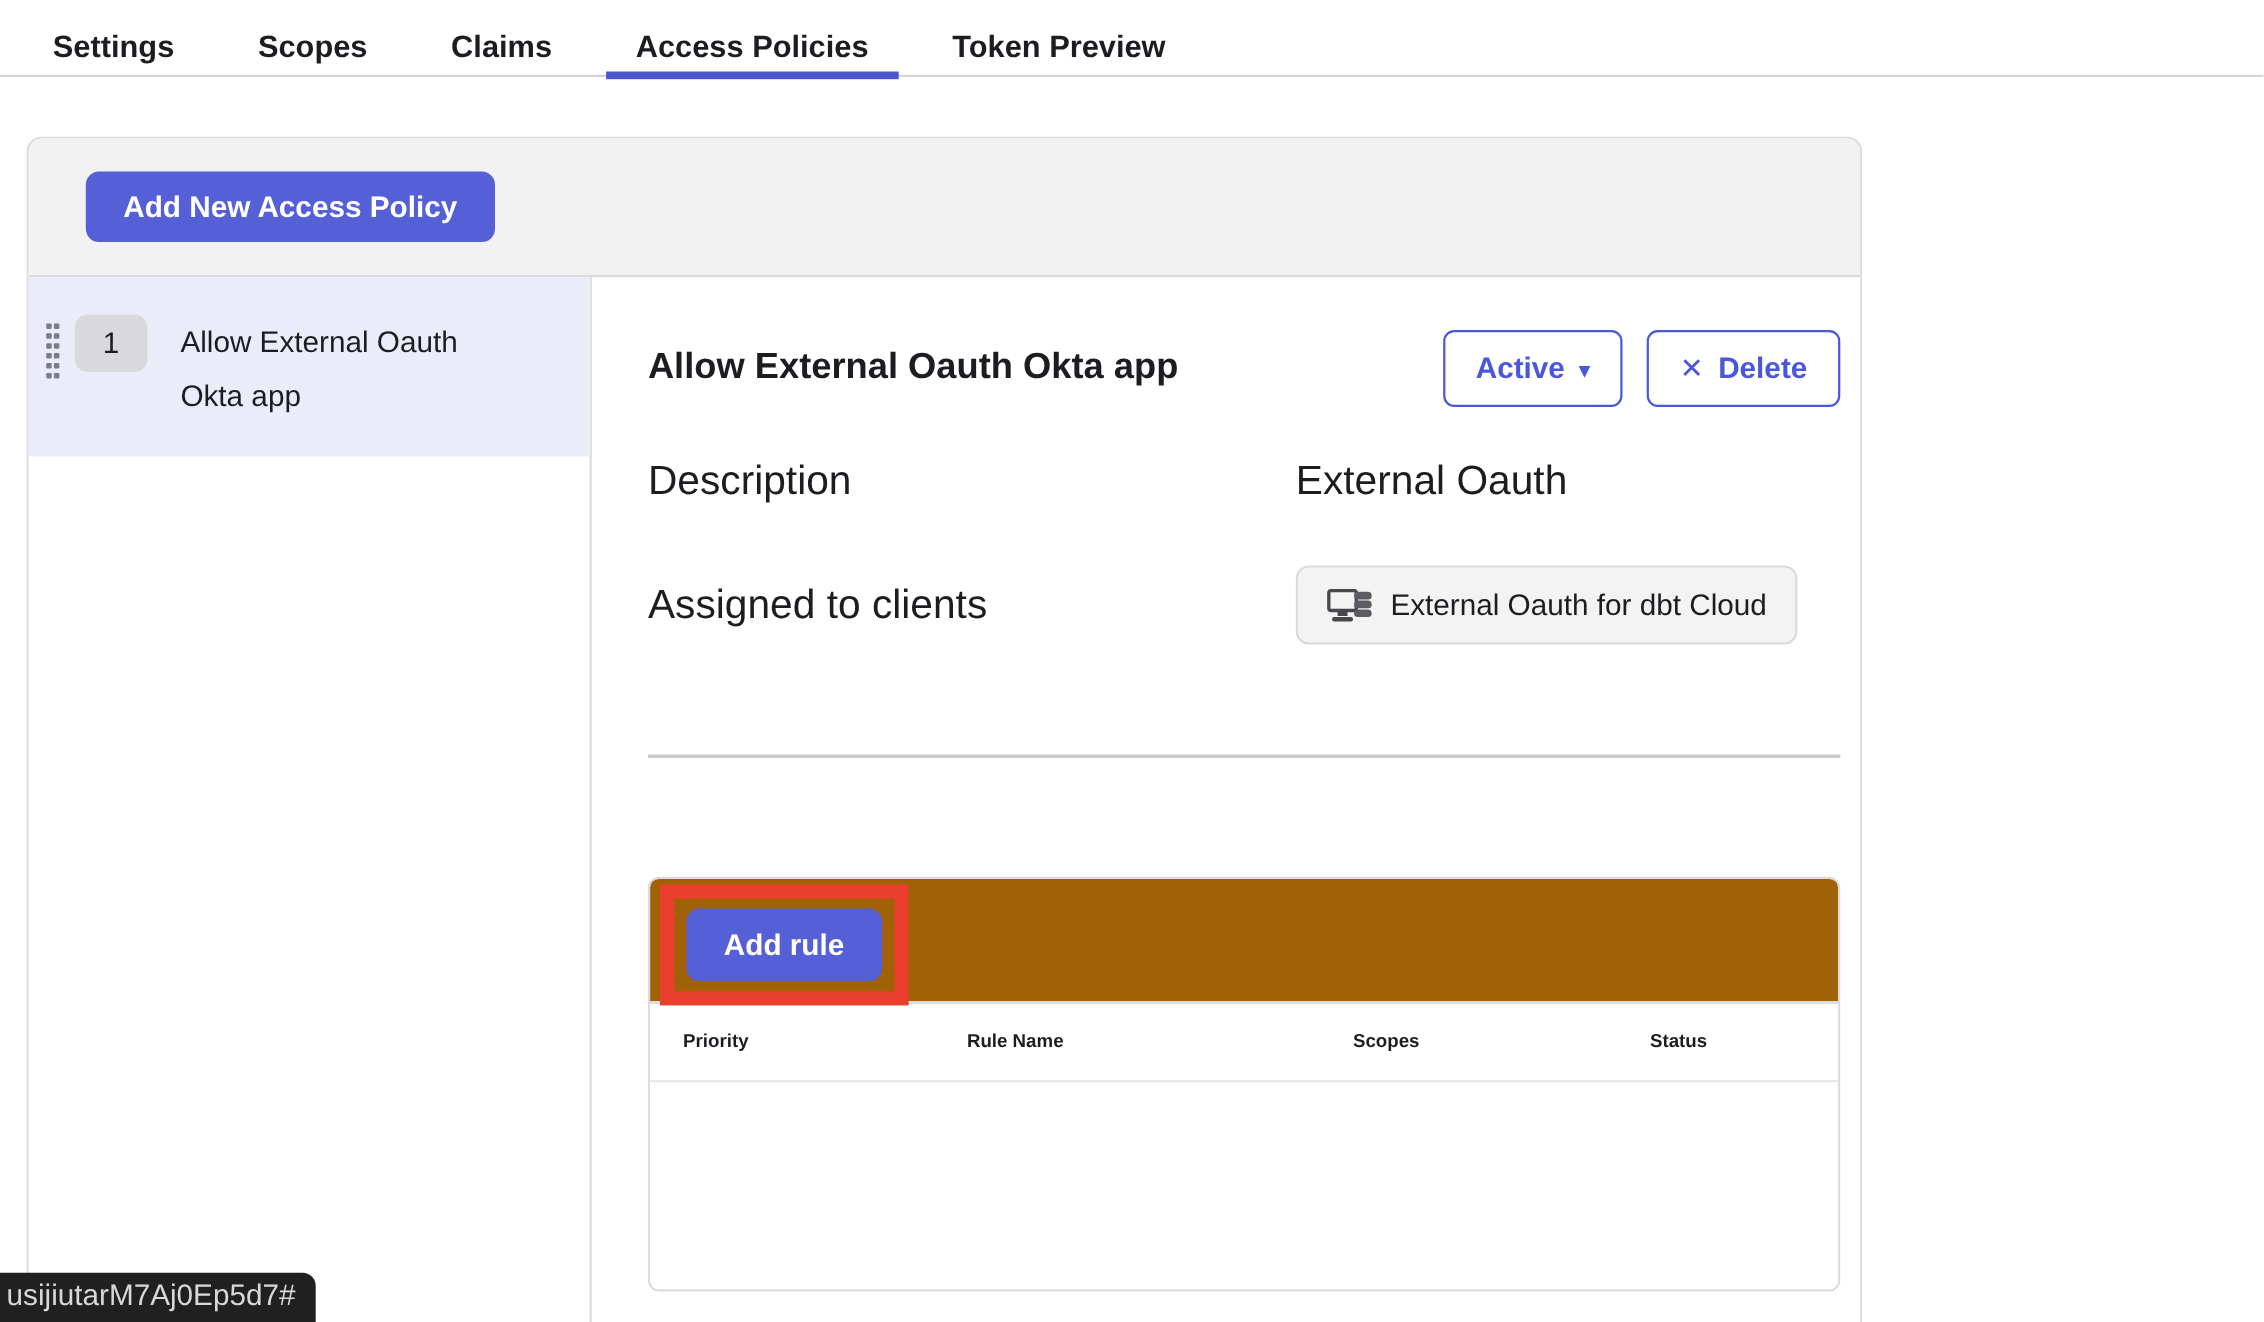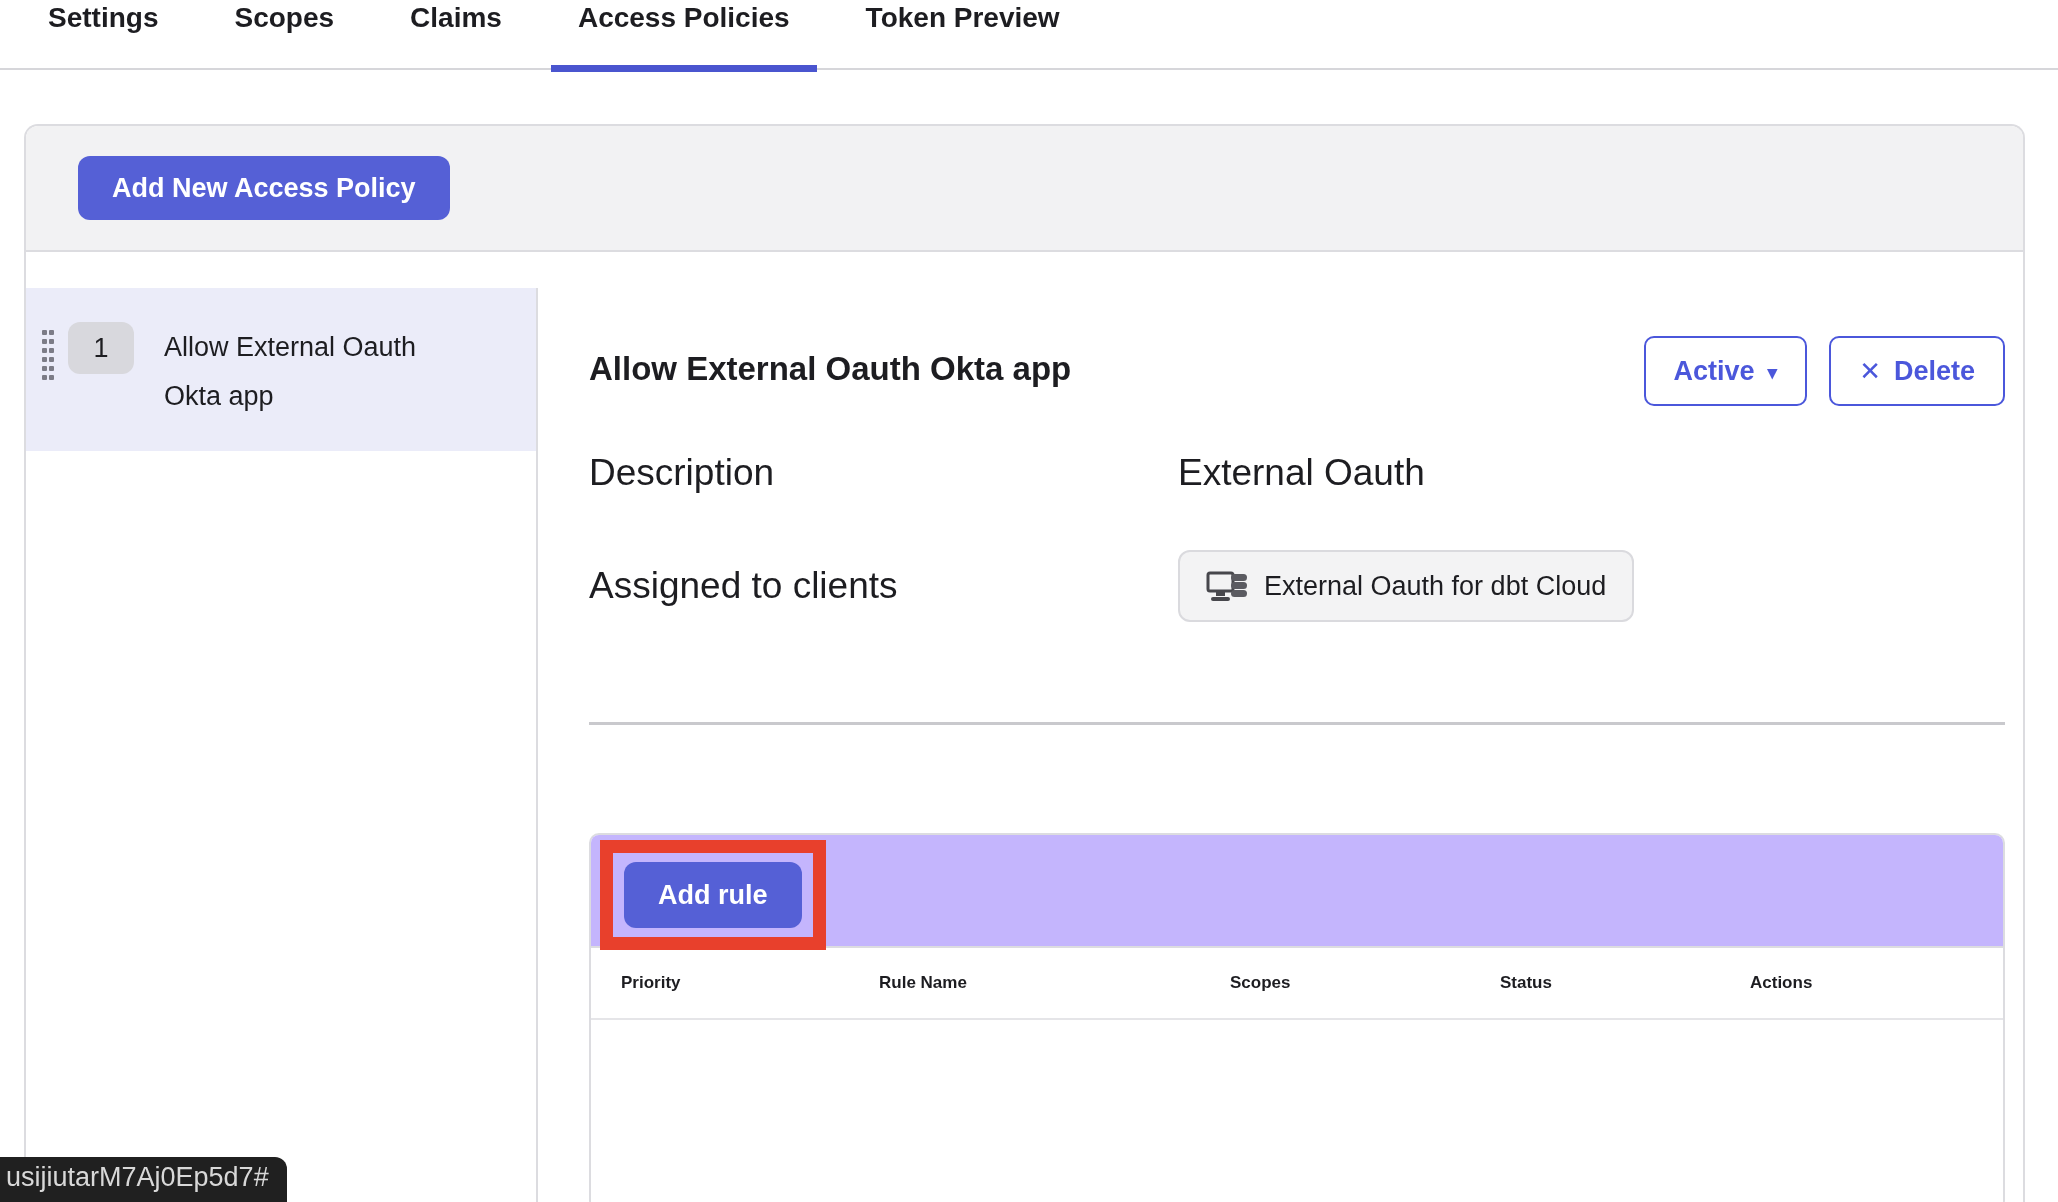--- a/index.html
+++ b/index.html
@@ -15,47 +15,46 @@
   
   .tabbar {
     display: flex; align-items: flex-start;
     padding-left: 48px;
     height: 70px;
     border-bottom: 2px solid #d6d6da;
   }
   .tab {
     position: relative;
     height: 70px;
-    padding-top: 2px;
+    padding-top: 27px;
     margin-right: 76px;
     font-size: 28px; font-weight: bold;
     color: #1d1d21;
     cursor: pointer;
     white-space: nowrap;
   }
   .tab.active::after {
     content: "";
     position: absolute;
     left: -27px; right: -27px; bottom: -2px;
     height: 7px;
     background: #4a55cf;
   }
 
   
   .panel {
     position: absolute;
     left: 24px; top: 124px;
-    width: 2001px; height: 1078px;
+    width: 1669px; height: 1078px;
     background: #ffffff;
     border: 2px solid #dcdce0;
     border-bottom: none;
     border-radius: 14px 14px 0 0;
     display: flex; flex-direction: column;
     overflow: hidden;
-    gap: 36px;
   }
   .panel-header {
     flex: none;
     height: 126px;
     background: #f2f2f3;
     border-bottom: 2px solid #dcdce0;
     display: flex; align-items: center;
     padding-left: 52px;
   }
   .btn-primary {
@@ -176,21 +175,21 @@
   
   .rules-card {
     margin-top: 108px;
     border: 2px solid #dcdce0;
     border-radius: 10px;
     overflow: hidden;
   }
   .rules-header {
     position: relative;
     height: 113px;
-    background: #c4b5fd;
+    background: #a16207;
     border-bottom: 2px solid #dcdce0;
   }
   .red-annotation {
     position: absolute;
     left: 9px; top: 5px;
     border: 13px solid #e8402c;
     padding: 9px 11px;
     display: inline-flex;
   }
   .btn-addrule { height: 66px; border-radius: 12px; }

